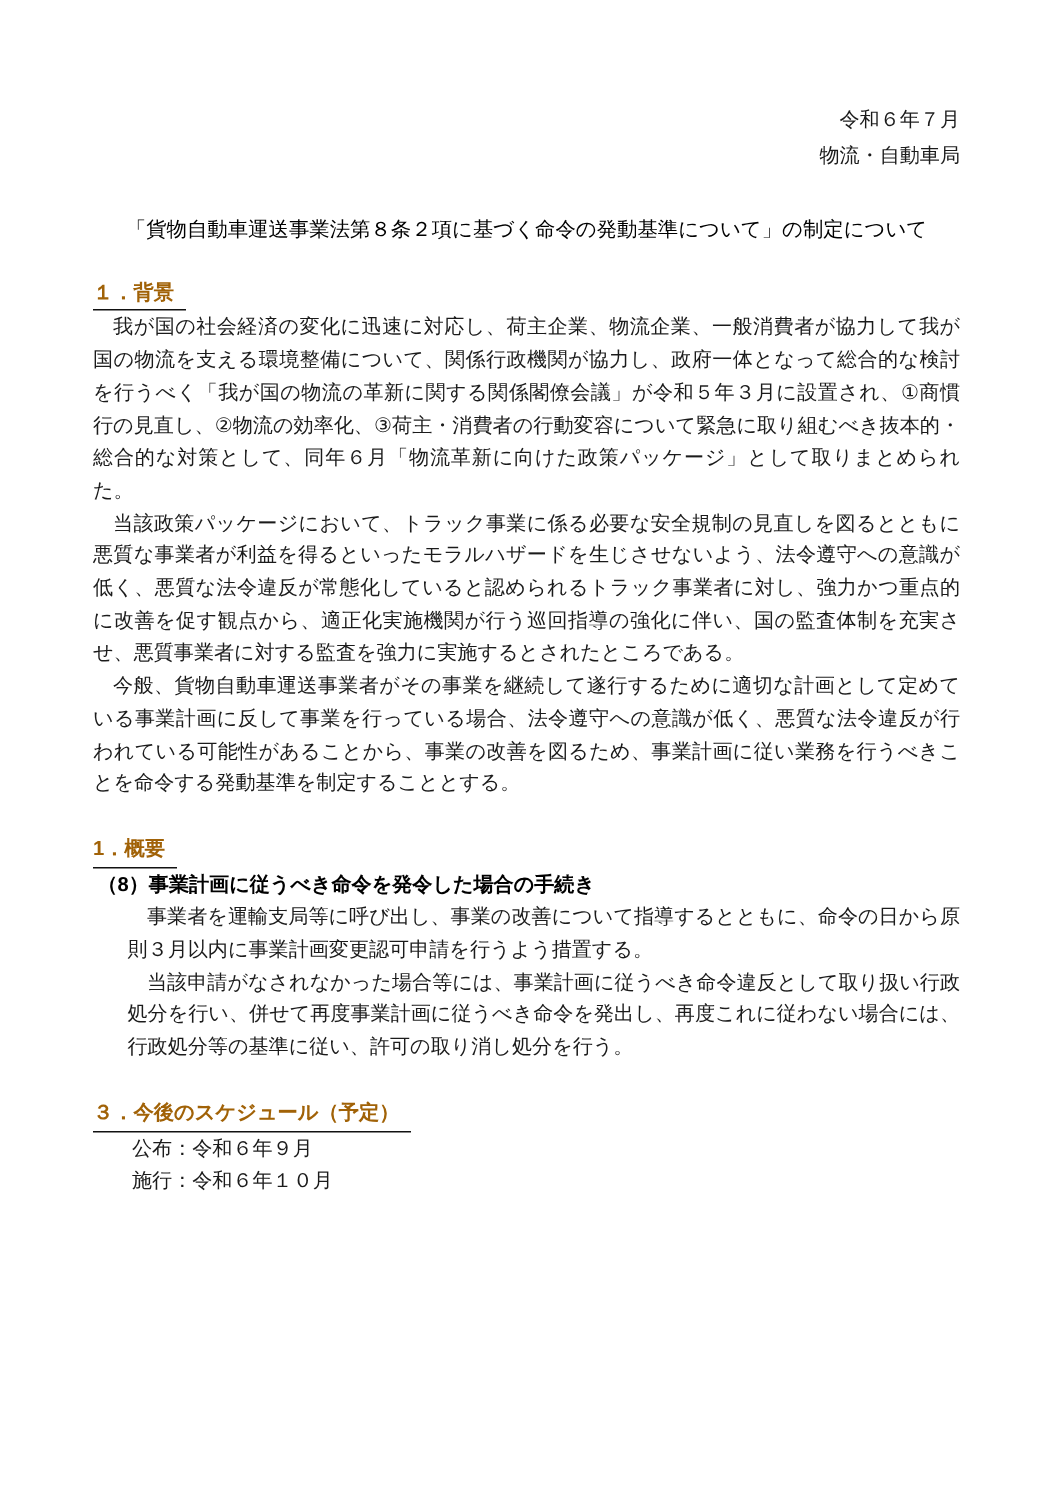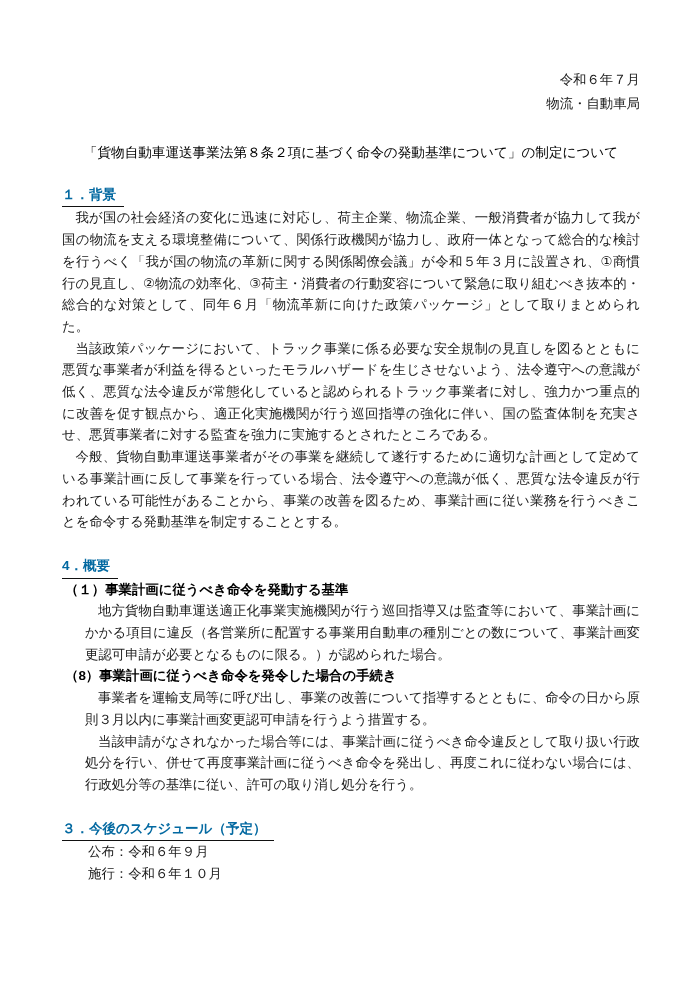--- a/index.html
+++ b/index.html
@@ -25,21 +25,21 @@
     font-weight: normal;
     font-size: 13.6px;
     line-height: 21.7px;
     color: #000;
   }
   .sec-heading {
     margin: 20px 0 0 0;
     font-size: 13.5px;
     font-weight: bold;
     line-height: 21.7px;
-    color: #0369a1;
+    color: #a16207;
   }
   .sec-heading .u {
     display: inline-block;
     border-bottom: 1.5px solid #111;
     padding-bottom: 1px;
     padding-right: 8px;
   }
   .sec-heading.gap { margin-top: 22px; }
   p { margin: 0; }
   .para {
@@ -73,26 +73,22 @@
   <h1 class="doc-title">「貨物自動車運送事業法第８条２項に基づく命令の発動基準について」の制定について</h1>
 
   <section>
     <h2 class="sec-heading"><span class="u">１．背景</span></h2>
     <p class="para">我が国の社会経済の変化に迅速に対応し、荷主企業、物流企業、一般消費者が協力して我が国の物流を支える環境整備について、関係行政機関が協力し、政府一体となって総合的な検討を行うべく「我が国の物流の革新に関する関係閣僚会議」が令和５年３月に設置され、①商慣行の見直し、②物流の効率化、③荷主・消費者の行動変容について緊急に取り組むべき抜本的・総合的な対策として、同年６月「物流革新に向けた政策パッケージ」として取りまとめられた。</p>
     <p class="para">当該政策パッケージにおいて、トラック事業に係る必要な安全規制の見直しを図るとともに悪質な事業者が利益を得るといったモラルハザードを生じさせないよう、法令遵守への意識が低く、悪質な法令違反が常態化していると認められるトラック事業者に対し、強力かつ重点的に改善を促す観点から、適正化実施機関が行う巡回指導の強化に伴い、国の監査体制を充実させ、悪質事業者に対する監査を強力に実施するとされたところである。</p>
     <p class="para">今般、貨物自動車運送事業者がその事業を継続して遂行するために適切な計画として定めている事業計画に反して事業を行っている場合、法令遵守への意識が低く、悪質な法令違反が行われている可能性があることから、事業の改善を図るため、事業計画に従い業務を行うべきことを命令する発動基準を制定することとする。</p>
   </section>
 
   <section>
-    <h2 class="sec-heading gap"><span class="u">4．概要</span></h2>
+    <h2 class="sec-heading gap"><span class="u">1．概要</span></h2>
 
-    <div>
-      <p class="item-label">（１）事業計画に従うべき命令を発動する基準</p>
-      <p class="item-para">地方貨物自動車運送適正化事業実施機関が行う巡回指導又は監査等において、事業計画にかかる項目に違反（各営業所に配置する事業用自動車の種別ごとの数について、事業計画変更認可申請が必要となるものに限る。）が認められた場合。</p>
-    </div>
 
     <div>
       <p class="item-label">（8）事業計画に従うべき命令を発令した場合の手続き</p>
       <p class="item-para">事業者を運輸支局等に呼び出し、事業の改善について指導するとともに、命令の日から原則３月以内に事業計画変更認可申請を行うよう措置する。</p>
       <p class="item-para">当該申請がなされなかった場合等には、事業計画に従うべき命令違反として取り扱い行政処分を行い、併せて再度事業計画に従うべき命令を発出し、再度これに従わない場合には、行政処分等の基準に従い、許可の取り消し処分を行う。</p>
     </div>
   </section>
 
   <section>
     <h2 class="sec-heading gap"><span class="u">３．今後のスケジュール（予定）</span></h2>

